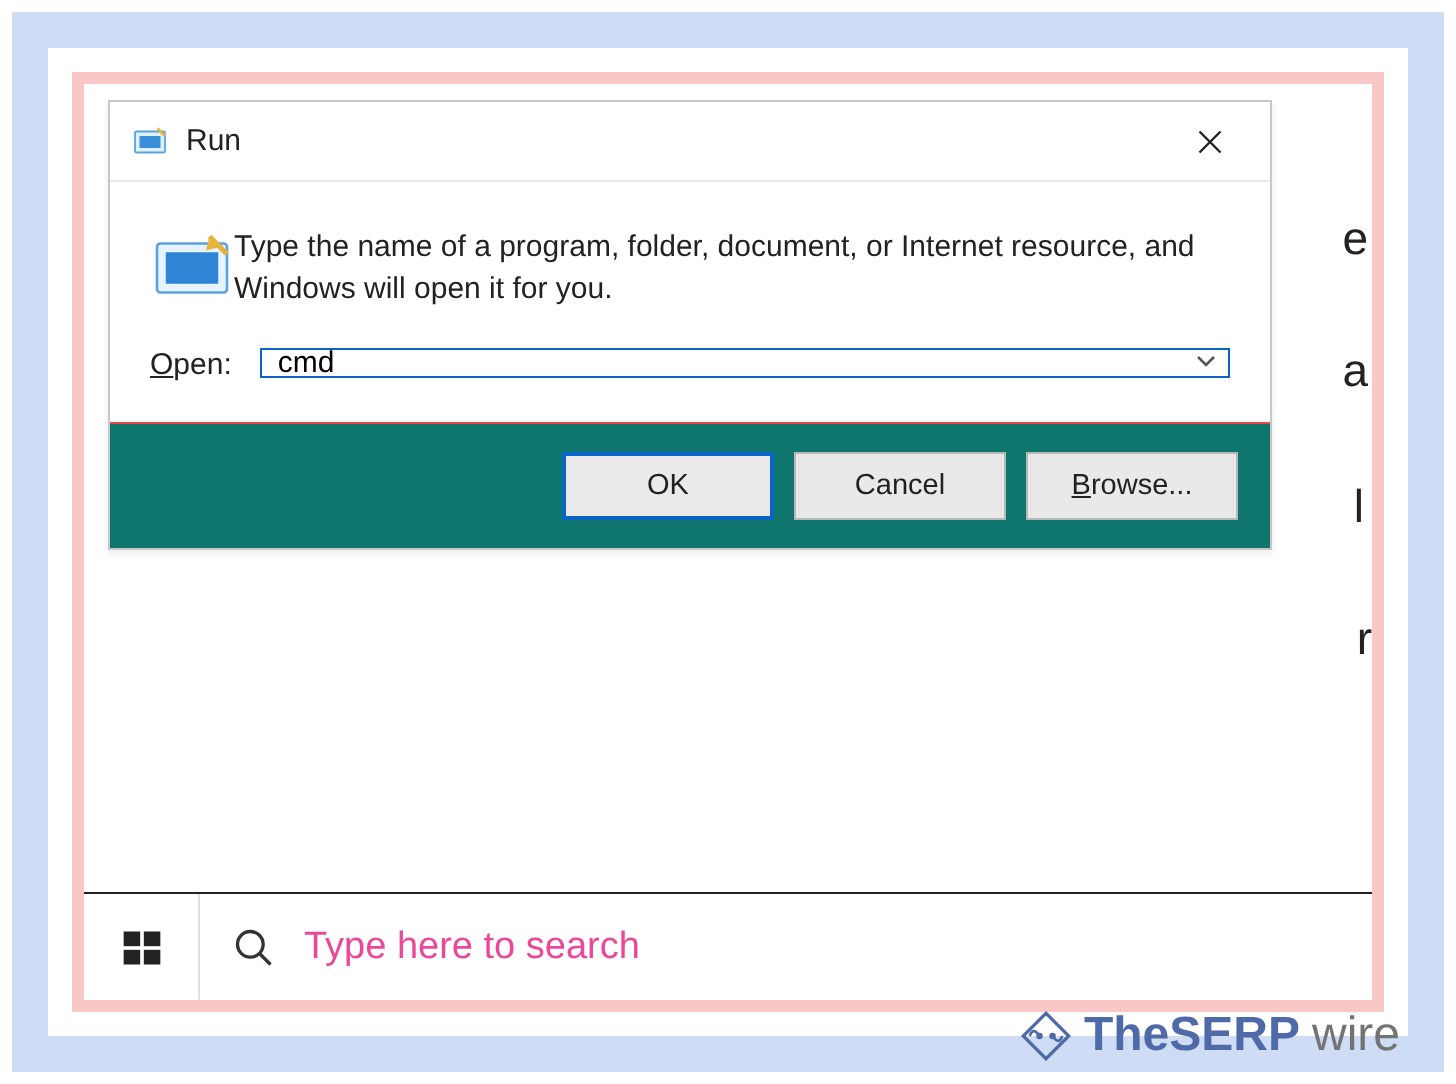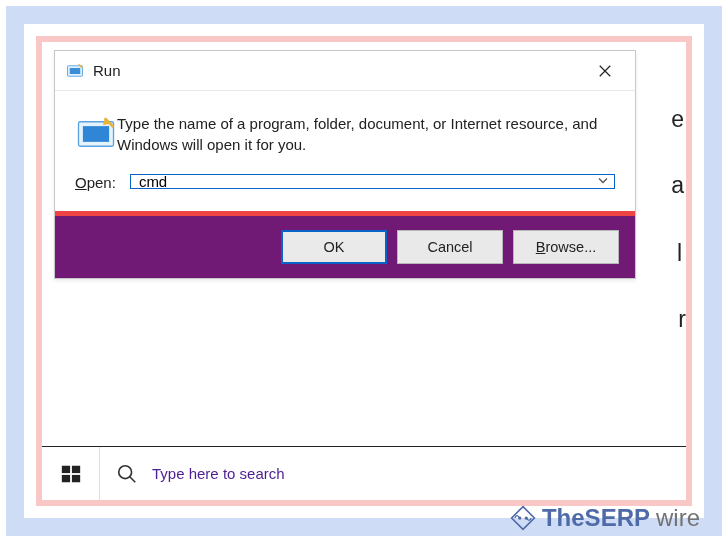--- a/index.html
+++ b/index.html
@@ -91,22 +91,22 @@
     padding: 4px 26px 4px 8px;
     font-size: 15px;
     outline: none;
   }
   .combo .chev {
     position: absolute; right: 6px; top: 50%; transform: translateY(-50%);
     font-size: 12px; color: #444; pointer-events: none;
   }
 
   .button-row {
-    background: #701a75;
-    border-top: 5px solid #ef4444;
+    background: #0f766e;
+    border-top: 1px solid #ef4444;
     padding: 14px 16px;
     display: flex; justify-content: flex-end; gap: 10px; align-items: center;
   }
   .btn {
     min-width: 106px; height: 34px;
     background: #e9e9e9;
     border: 1px solid #b8b8b8;
     font-size: 14.5px; color: #222;
     display: flex; align-items: center; justify-content: center;
     cursor: pointer;
@@ -132,21 +132,21 @@
   }
   .searchbox {
     flex: 1;
     background: #ffffff;
     display: flex; align-items: center;
     padding: 0 16px;
     gap: 14px;
     cursor: text;
   }
   .searchbox .mag { width: 22px; height: 22px; }
-  .searchbox .ph { font-size: 15px; color: #4c1d95; }
+  .searchbox .ph { font-size: 19px; color: #ec4899; }
 
   .peek-title {
     position: absolute; left: 240px; bottom: 56px;
     font-size: 19px; color: #111;
   }
 
   
   .watermark {
     position: absolute; right: 28px; bottom: 10px;
     display: flex; align-items: center; gap: 6px;

